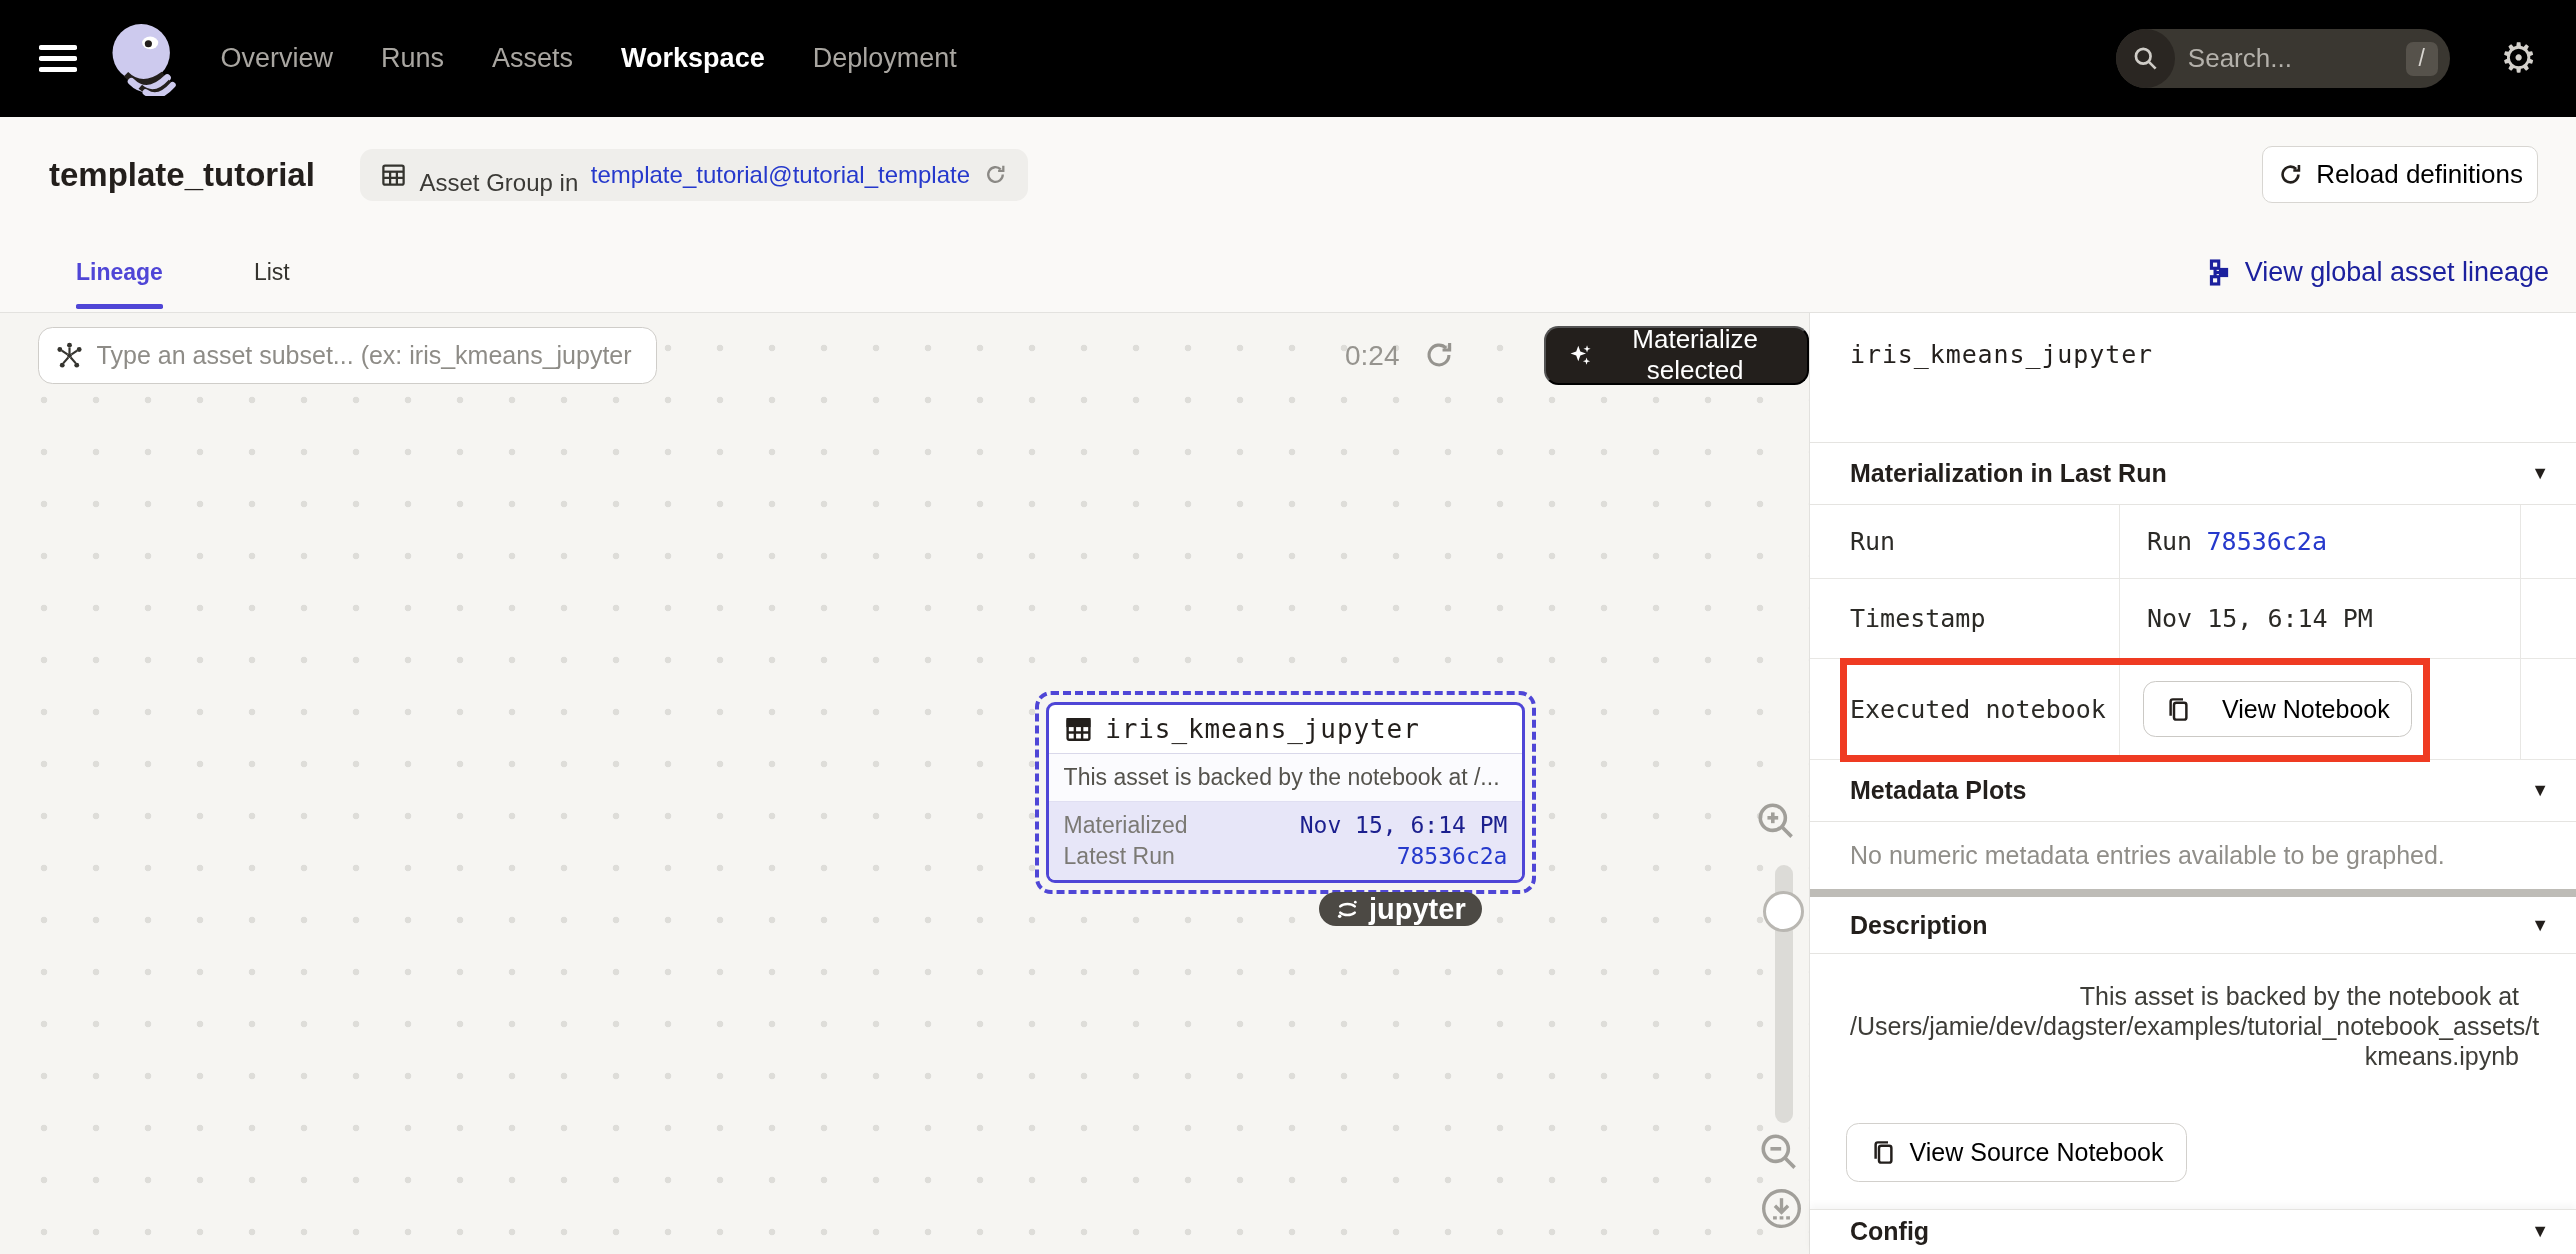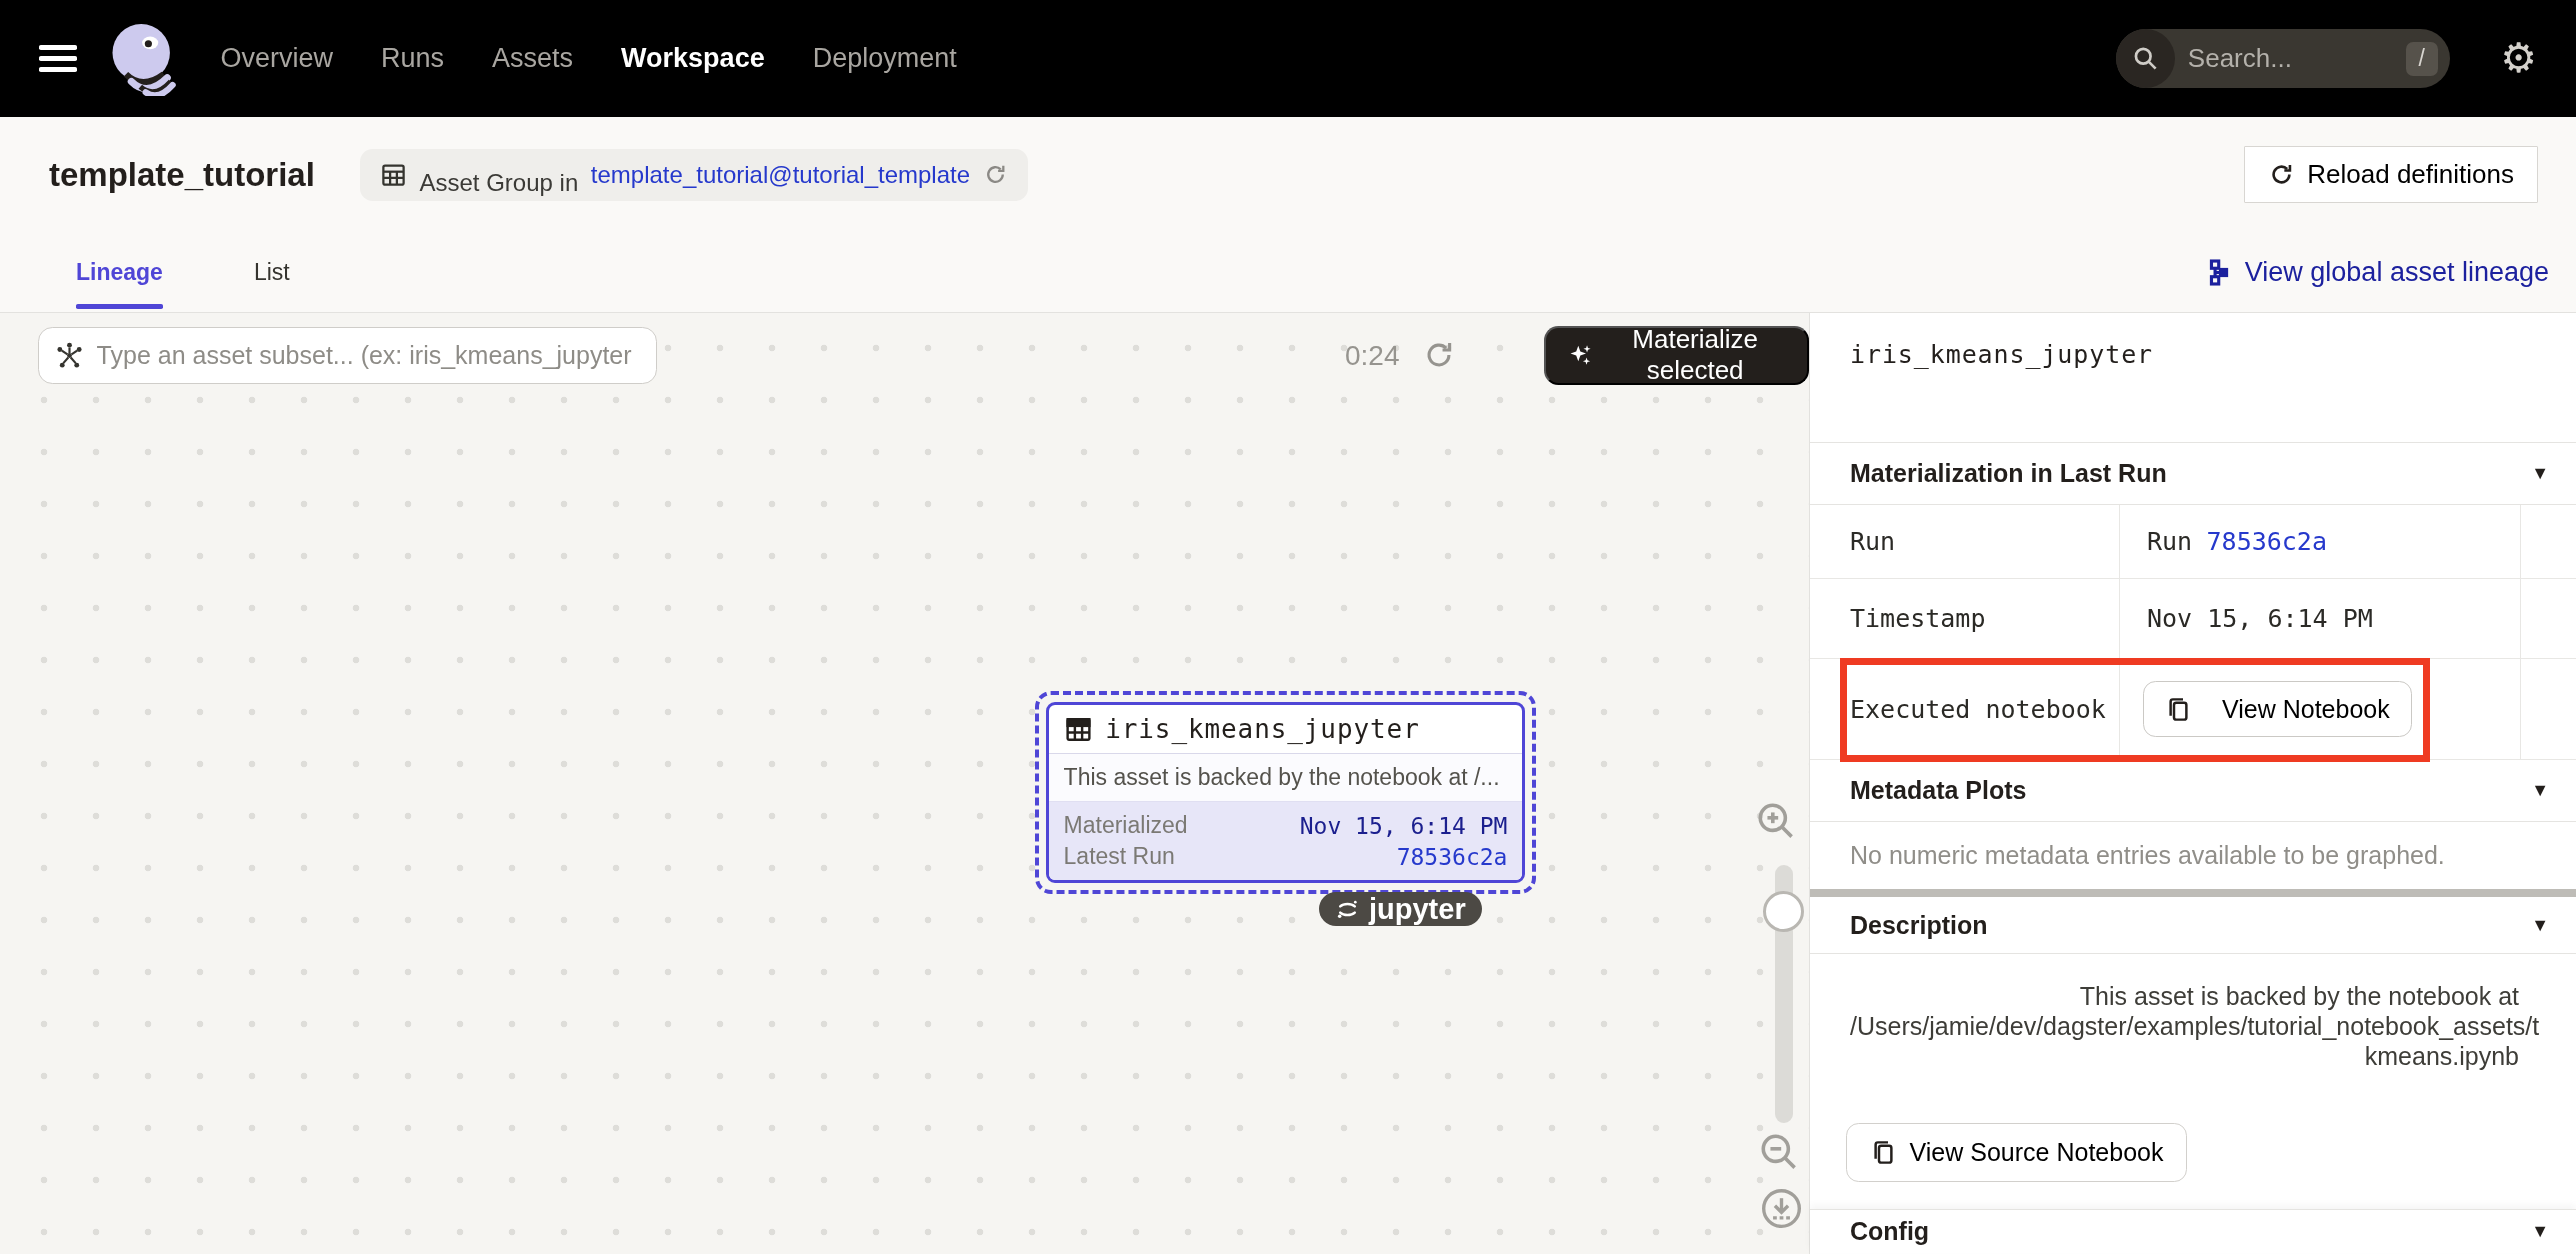--- a/index.html
+++ b/index.html
@@ -21,21 +21,21 @@
   .search-ph { color:#B4B1AB; font-size:26px; margin-left:12.6px; flex:1; }
   .slash { width:32px; height:34px; background:#56524B; color:#D8D5D0; border-radius:7.2px; display:flex; align-items:center; justify-content:center; font-size:23px; margin-right:12.6px; }
   .gear { margin-left:50px; font-size:41px; color:#D4D1CC; line-height:1; cursor:pointer; }
 
   
   .page-header { height:115px; background:#FAF9F7; display:flex; align-items:center; padding:0 38px 0 49px; }
   .page-title { font-size:33px; font-weight:700; }
   .group-badge { margin-left:45px; height:52px; background:#EFEEEB; border-radius:12.6px; display:flex; align-items:center; padding:0 20px; gap:12.6px; font-size:24px; }
   .group-badge .prefix { color:#3B3A36;margin-top:16px; }
   .group-badge a { color:#2639CC; text-decoration:none; cursor:pointer; }
-  .reload-btn { margin-left:auto; height:57px; background:#fff; border:1.8px solid #D8D6D2; border-radius:1px; display:flex; align-items:center; gap:12.6px; padding:0 23px; font-size:26px; cursor:pointer; }
+  .reload-btn { margin-left:auto; height:57px; background:#fff; border:1.8px solid #D8D6D2; border-radius:10px; display:flex; align-items:center; gap:12.6px; padding:0 14px; font-size:26px; cursor:pointer; }
 
   
   .tabs-row { height:81px; background:#FAF9F7; border-bottom:0.9px solid #E3E2DF; display:flex; align-items:center; padding:0 27px 0 39px; }
   .tab { position:relative; height:100%; display:flex; align-items:center; font-size:23px; color:#35342F; cursor:pointer; margin-right:54px;margin-left:37px; }
   .tab.active { color:#4F46D6; font-weight:600; }
   .tab.active::after { content:""; position:absolute; left:0; right:0; bottom:2.7px; height:5.4px; background:#4F46D6; border-radius:1.8px; }
   .global-link { margin-left:auto; display:flex; align-items:center; gap:12.6px; color:#1C219E; font-size:27px; cursor:pointer; }
 
   
   .main { display:flex; height:942px; }
@@ -49,21 +49,21 @@
   .canvas-refresh { left:1422px; top:25px; color:#96948F; cursor:pointer; }
   .mat-btn { left:1544px; top:12.6px; height:59px; background:#231F1C; color:#fff; border-radius:14.4px; display:flex; align-items:center; gap:12.6px; padding:0 23px; font-size:26px; cursor:pointer; }
 
   
   .node-wrap { left:1035px; top:378px; width:501px; height:203px; border:4.5px dashed #4F46D6; border-radius:16px; padding:7.2px; cursor:pointer; }
   .node { height:100%; border:3.6px solid #4F46D6; border-radius:9px; background:#fff; overflow:hidden; display:flex; flex-direction:column; }
   .node-head { height:49px; display:flex; align-items:center; gap:12.6px; padding:0 14.4px; border-bottom:1.8px solid #D9D8EA; flex:0 0 auto; }
   .node-head .t { font-size:26px; letter-spacing:0.9px; }
   .node-desc { height:48px; background:#FBFBFE; border-bottom:1.8px solid #E0DFF2; display:flex; align-items:center; padding:0 14.4px; font-size:23px; color:#54524C; white-space:nowrap; overflow:hidden; flex:0 0 auto; }
   .node-stats { flex:1; background:#E7E6F8; padding:4.5px 14.4px; display:flex; flex-direction:column; justify-content:space-evenly; }
-  .srow { display:flex; justify-content:space-between; align-items:flex-end; font-size:23px; }
+  .srow { display:flex; justify-content:space-between; align-items:flex-start; font-size:23px; }
   .srow .lab { color:#7B7974; }
   .srow .val { color:#1B1F8E; }
   .srow .val.link { color:#2639CC; cursor:pointer; }
   .tag { left:1319px; top:579px; height:34px; background:#4C4944; border-radius:19px; display:flex; align-items:center; gap:9px; padding:0 16px; color:#fff; font-size:29px; font-weight:700; cursor:pointer; }
 
   
   .zslider-track { left:1775px; top:552px; width:18px; height:258px; background:#DCDBD7; border-radius:9px; cursor:pointer; }
   .zslider-handle { left:1763px; top:578px; width:41px; height:41px; border-radius:50%; background:#fff; border:3.6px solid #B9B7B2; cursor:grab; }
   .zbtn { color:#A19F9A; cursor:pointer; }
 

